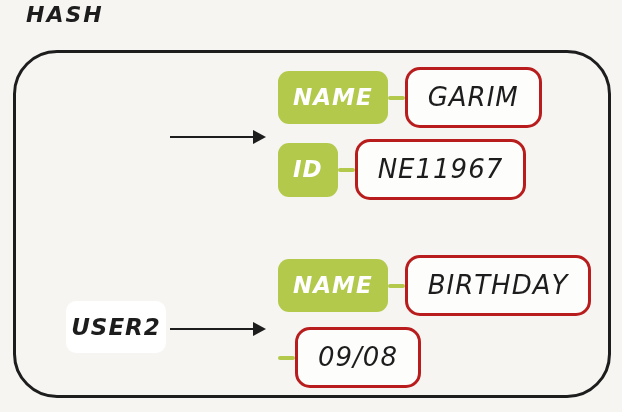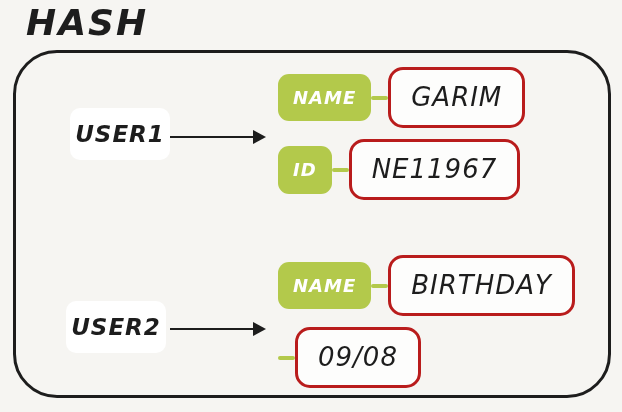--- a/index.html
+++ b/index.html
@@ -16,21 +16,21 @@
     overflow: hidden;
   }
   .hand {
     font-style: italic;
     letter-spacing: 1px;
   }
   .page-title {
     position: absolute;
     left: 26px;
     top: 2px;
-    font-size: 36px;
+    font-size: 22px;
     font-weight: 700;
     color: #1d1d1d;
     letter-spacing: 2px;
   }
   .hash-container {
     position: absolute;
     left: 13px;
     top: 50px;
     width: 592px;
     height: 342px;
@@ -82,21 +82,21 @@
   .fields-user2 { left: 278px; top: 255px; }
   .field-row {
     display: flex;
     align-items: center;
   }
   .field-chip {
     background: #b3c94b;
     color: #ffffff;
     border-radius: 11px;
     padding: 13px 15px;
-    font-size: 18px;
+    font-size: 23px;
     font-weight: 600;
     line-height: 1.2;
     white-space: nowrap;
   }
   .connector {
     width: 17px;
     height: 4px;
     background: #b3c94b;
     border-radius: 2px;
     flex: 0 0 auto;
@@ -115,21 +115,20 @@
 </style>
 </head>
 <body>
 
 <div class="canvas">
 
   <div class="page-title hand">HASH</div>
 
   <div class="hash-container"></div>
 
-  <div class="key-box hand key-user1">USER1</div>
 
   <div class="arrow arrow-user1"></div>
 
   <div class="fields fields-user1">
     <div class="field-row">
       <div class="field-chip hand">NAME</div>
       <div class="connector"></div>
       <div class="value-box hand">GARIM</div>
     </div>
     <div class="field-row">

